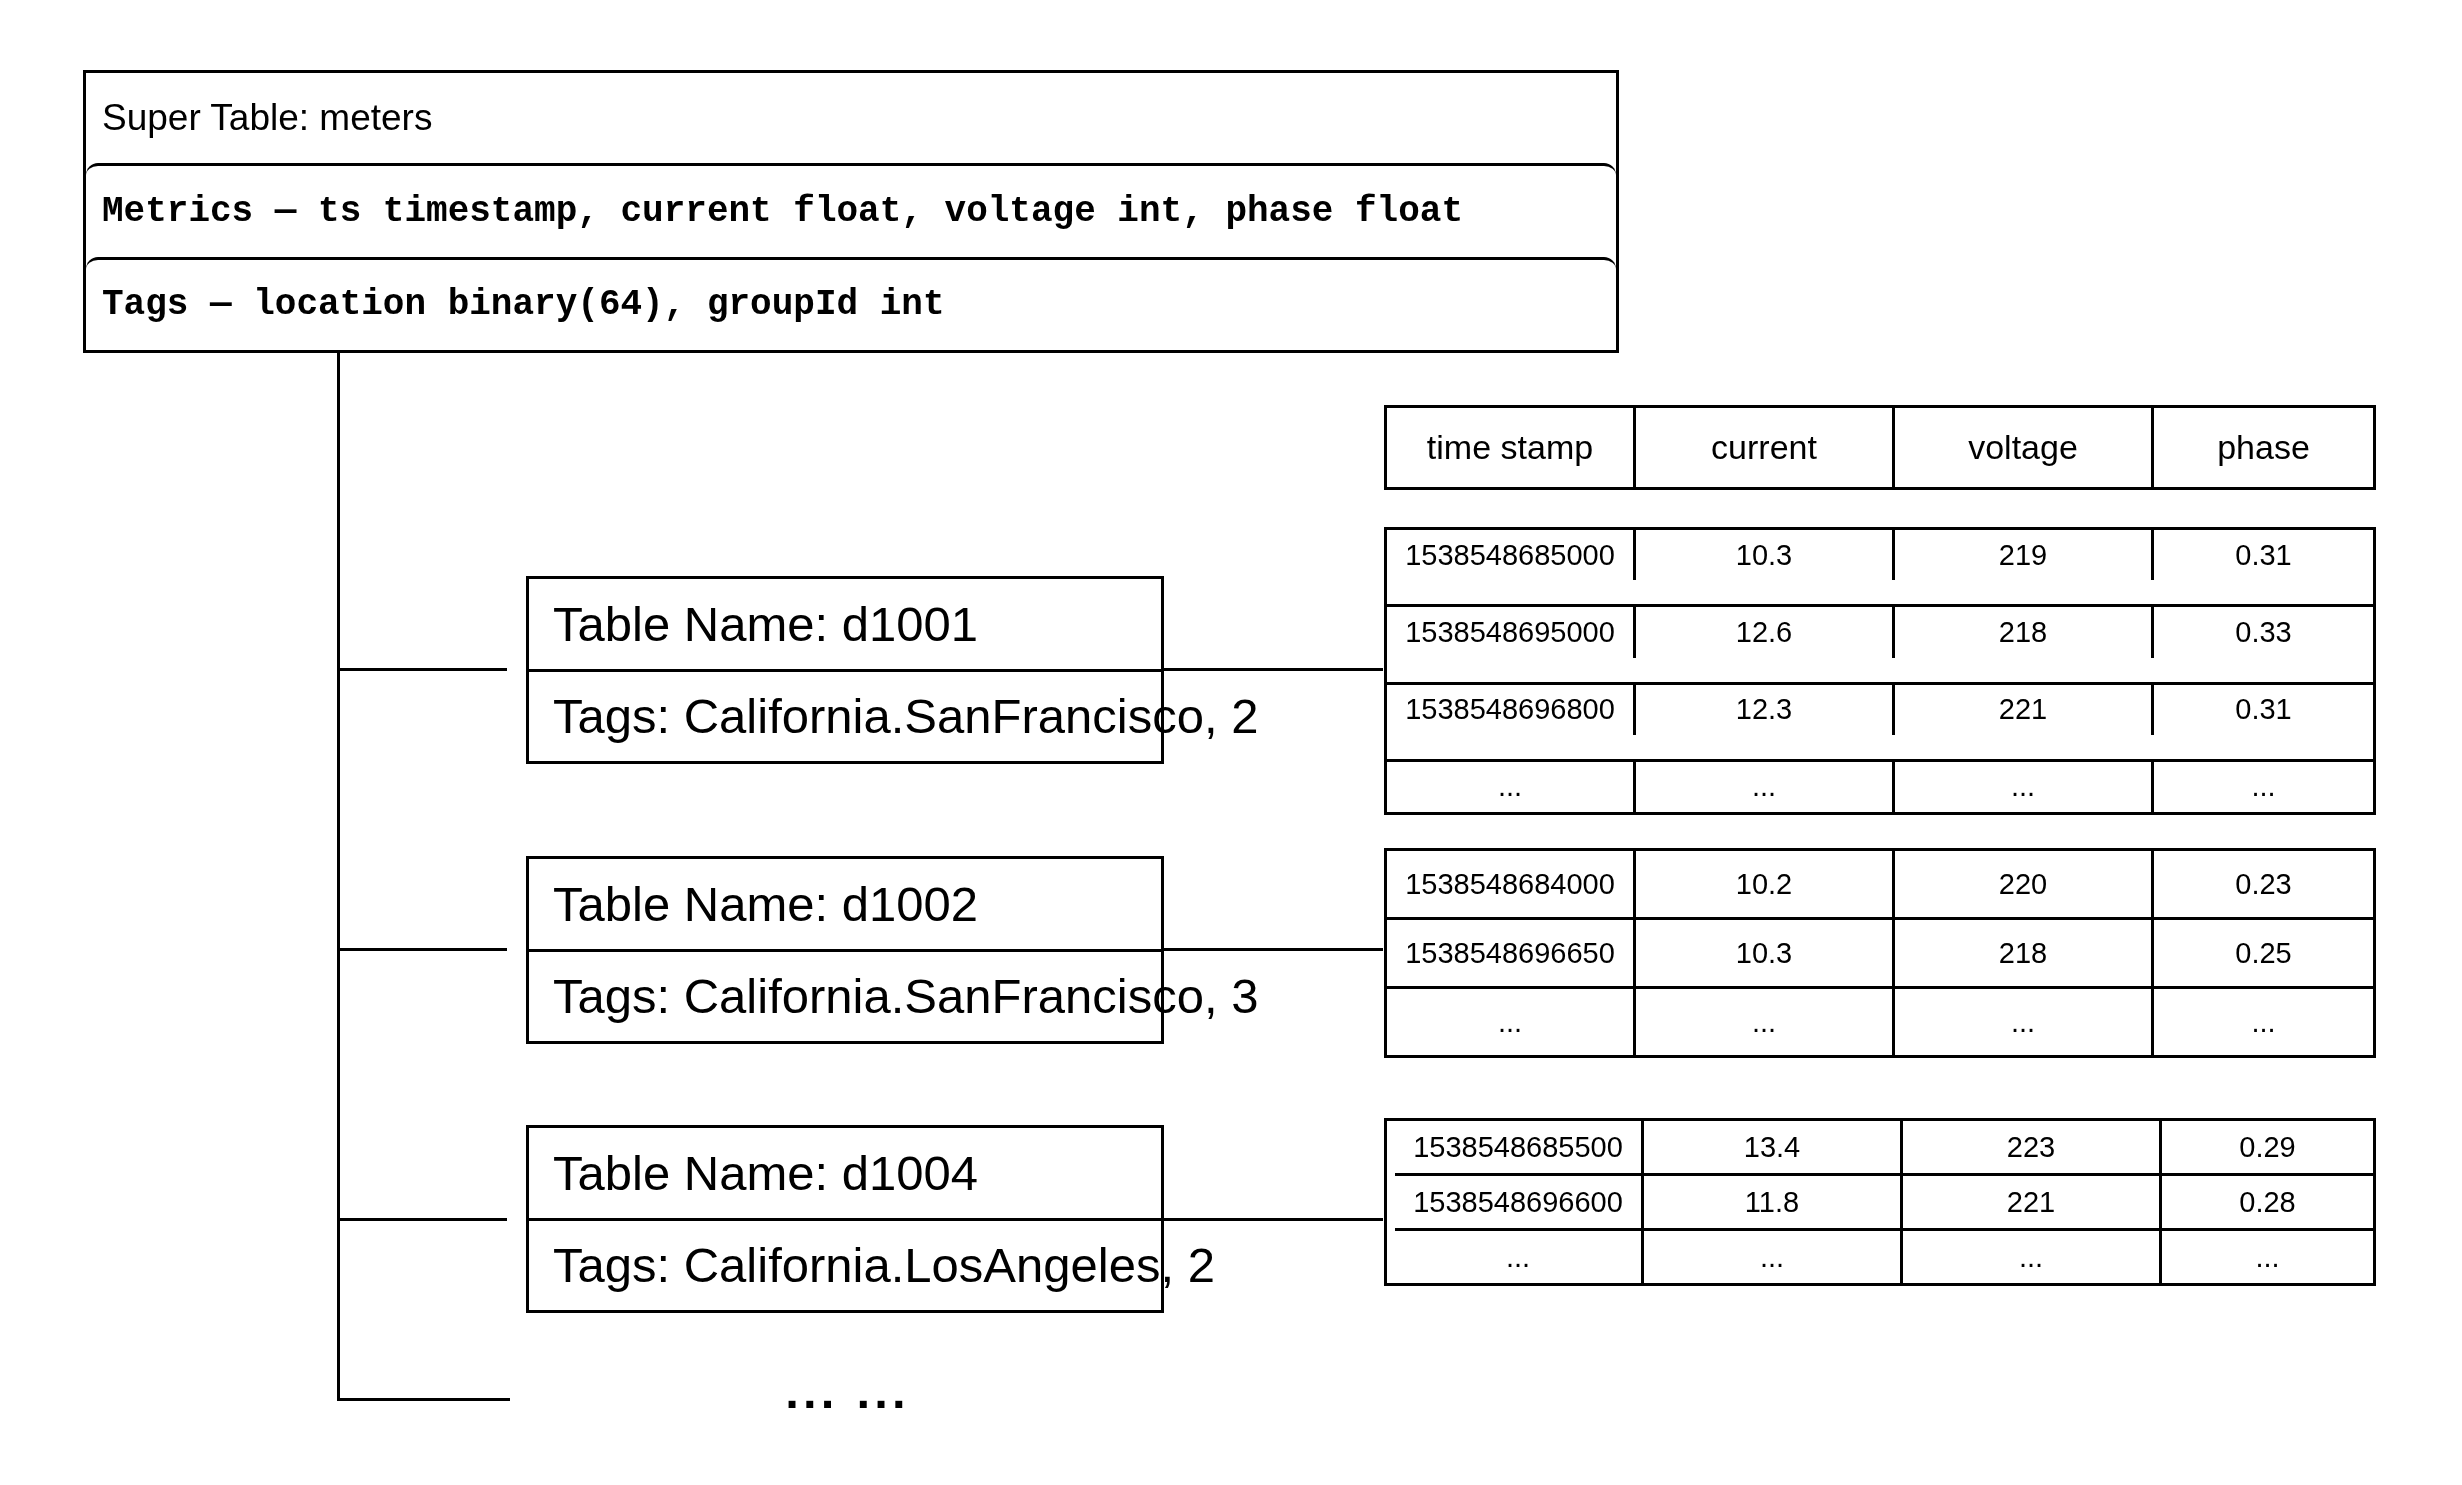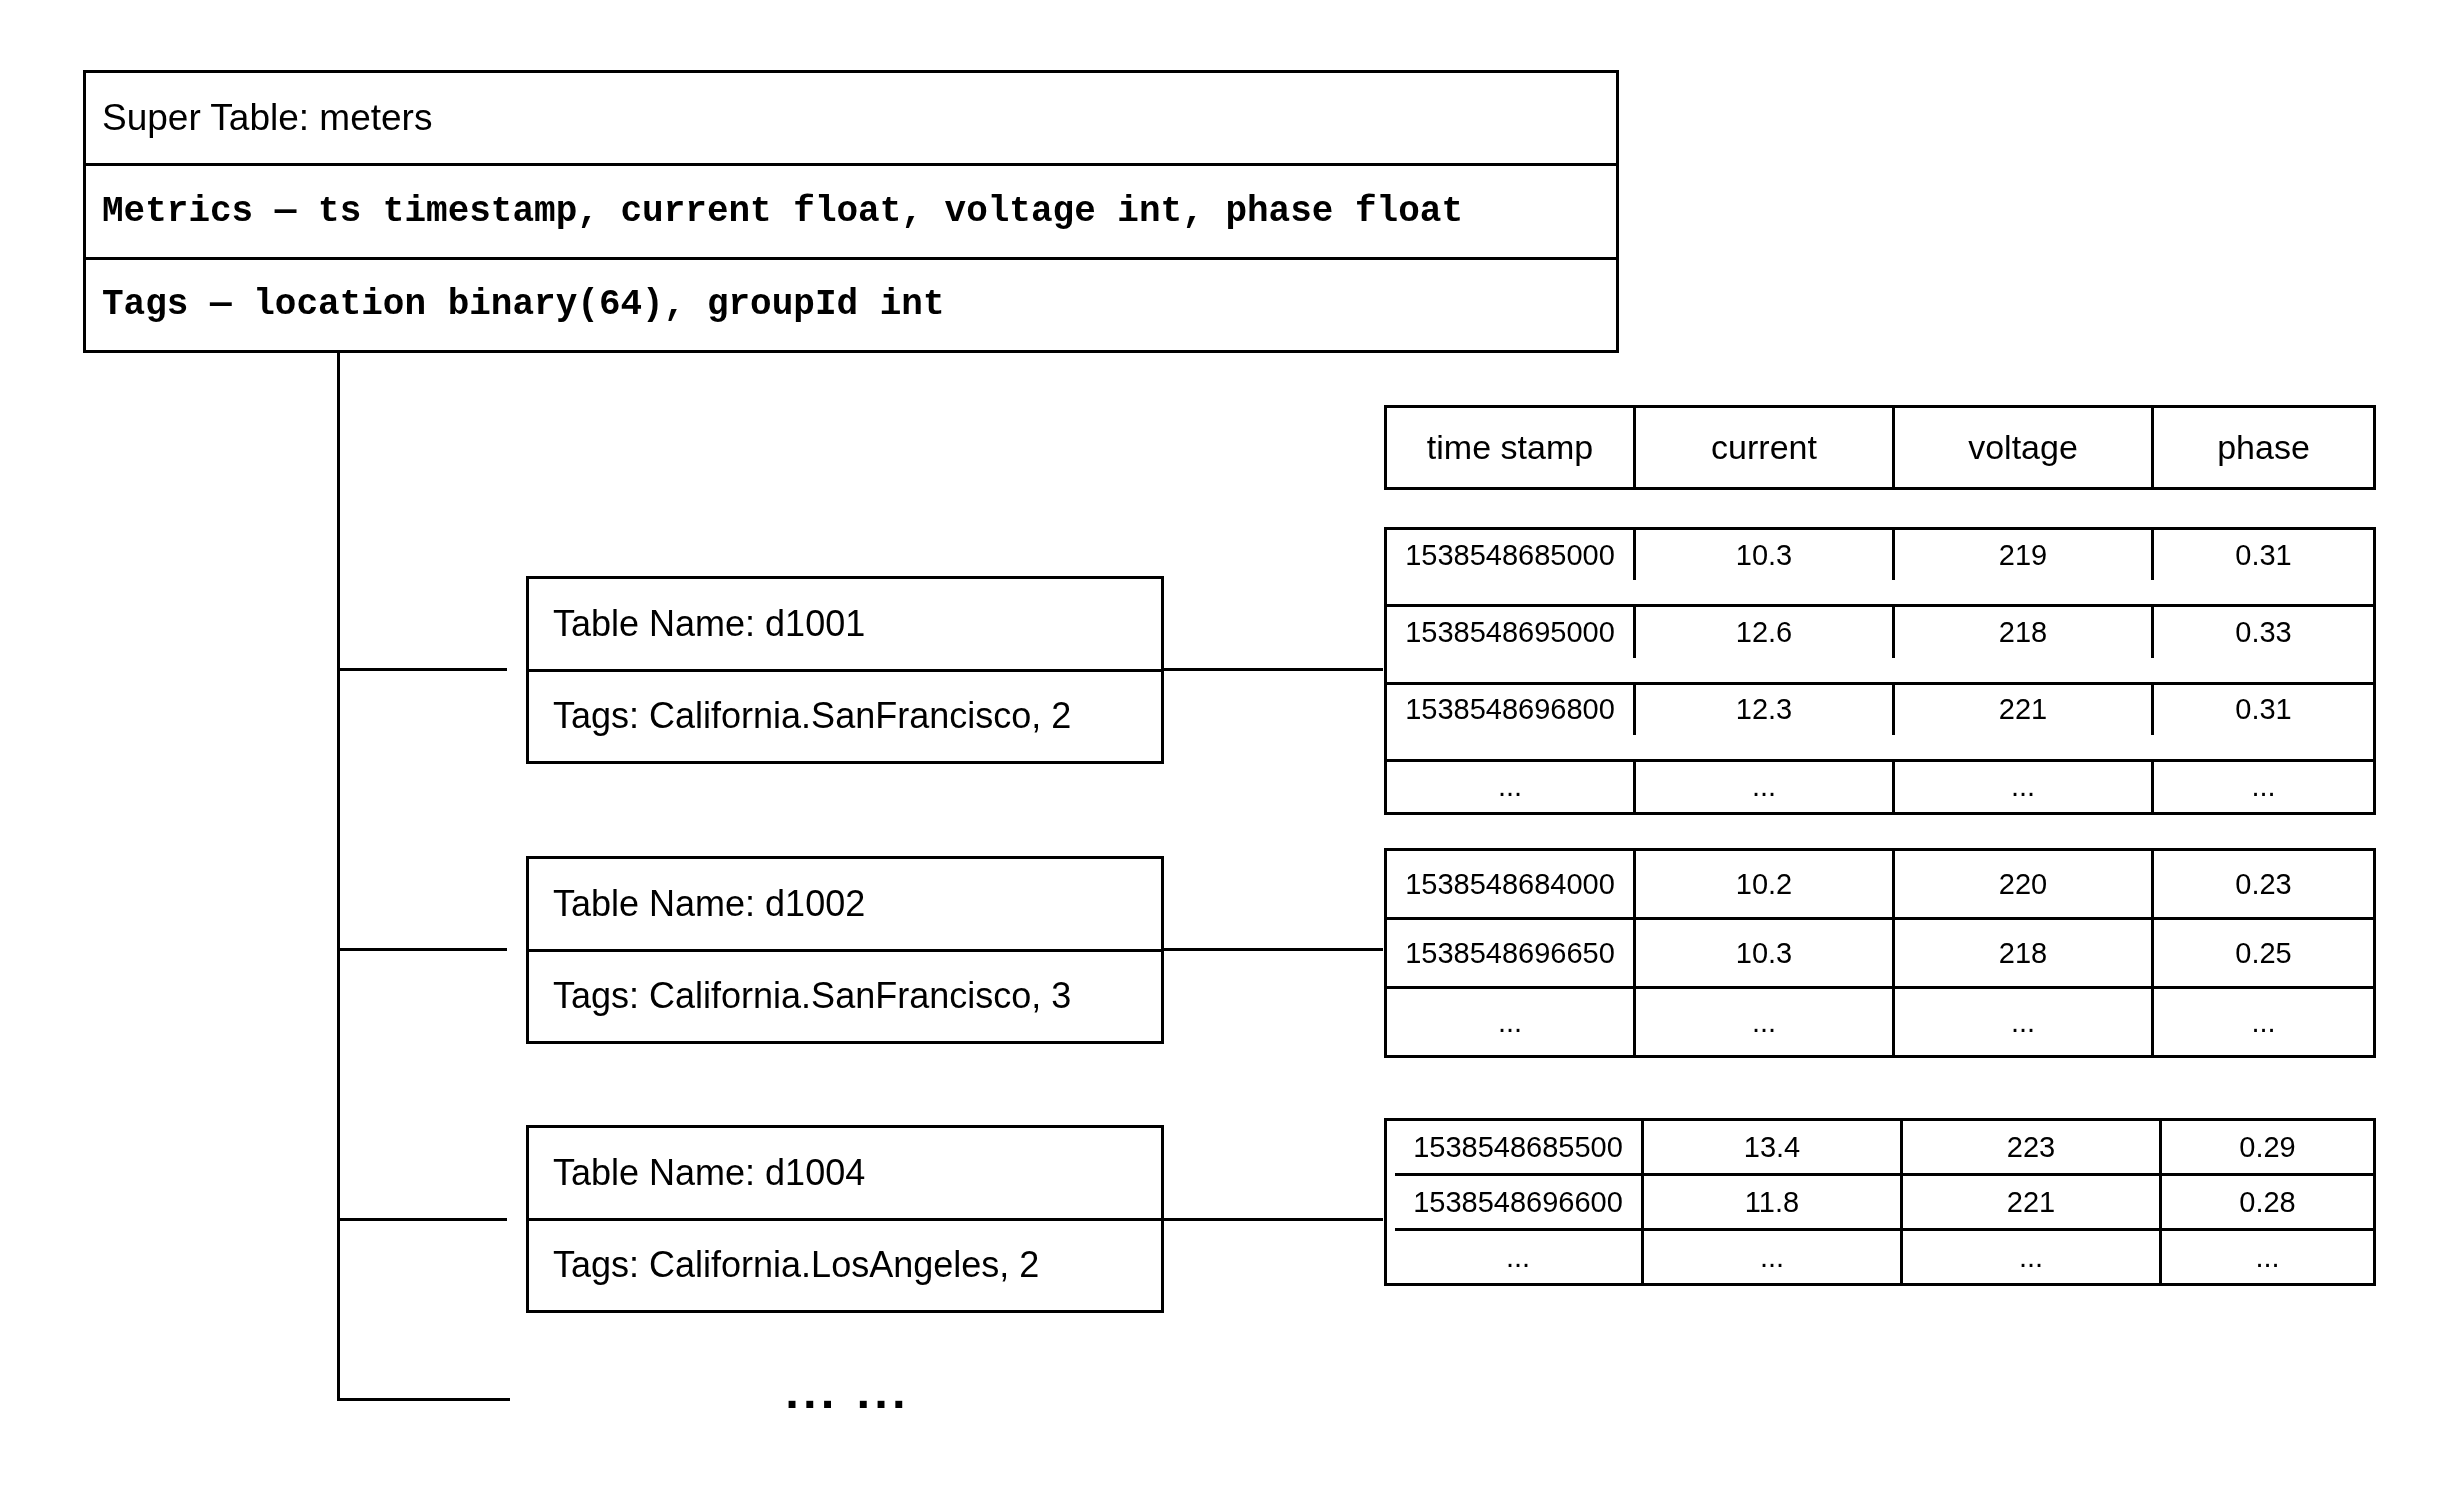--- a/index.html
+++ b/index.html
@@ -13,39 +13,39 @@
   }
   .abs{position:absolute;box-sizing:border-box;}
 
   
   .superbox{
     left:83px;top:70px;width:1536px;height:283px;
     border:3.4px solid #000;
     display:flex;flex-direction:column;background:#fff;
   }
   .srow{flex:1;display:flex;align-items:center;padding-left:16px;white-space:pre;}
-  .srow + .srow{border-top:3.4px solid #000;}
+  .srow + .srow{border-top:3.4px solid #000;border-radius:12px;}
   .srow.title{font-size:37px;}
   .srow.mono{
     font-family:"Liberation Mono", monospace;
     font-weight:bold;font-size:36px;
   }
 
   
   .line{background:#000;}
   .vline{width:3.4px;}
   .hline{height:3.4px;}
 
   
   .subbox{
     left:526px;width:638px;height:188px;
     border:3.4px solid #000;
     display:flex;flex-direction:column;background:#fff;
   }
-  .brow{flex:1;display:flex;align-items:center;padding-left:24px;font-size:36px;white-space:pre;}
+  .brow{flex:1;display:flex;align-items:center;padding-left:24px;font-size:49px;white-space:pre;}
   .brow + .brow{border-top:3.4px solid #000;}
 
   
   .dtable{
     left:1384px;width:992px;
     border:3.4px solid #000;
     display:flex;flex-direction:column;background:#fff;
   }
   .trow{flex:1;display:grid;grid-template-columns:246px 259px 259px 1fr;}
   .trow + .trow{border-top:3.4px solid #000;}

